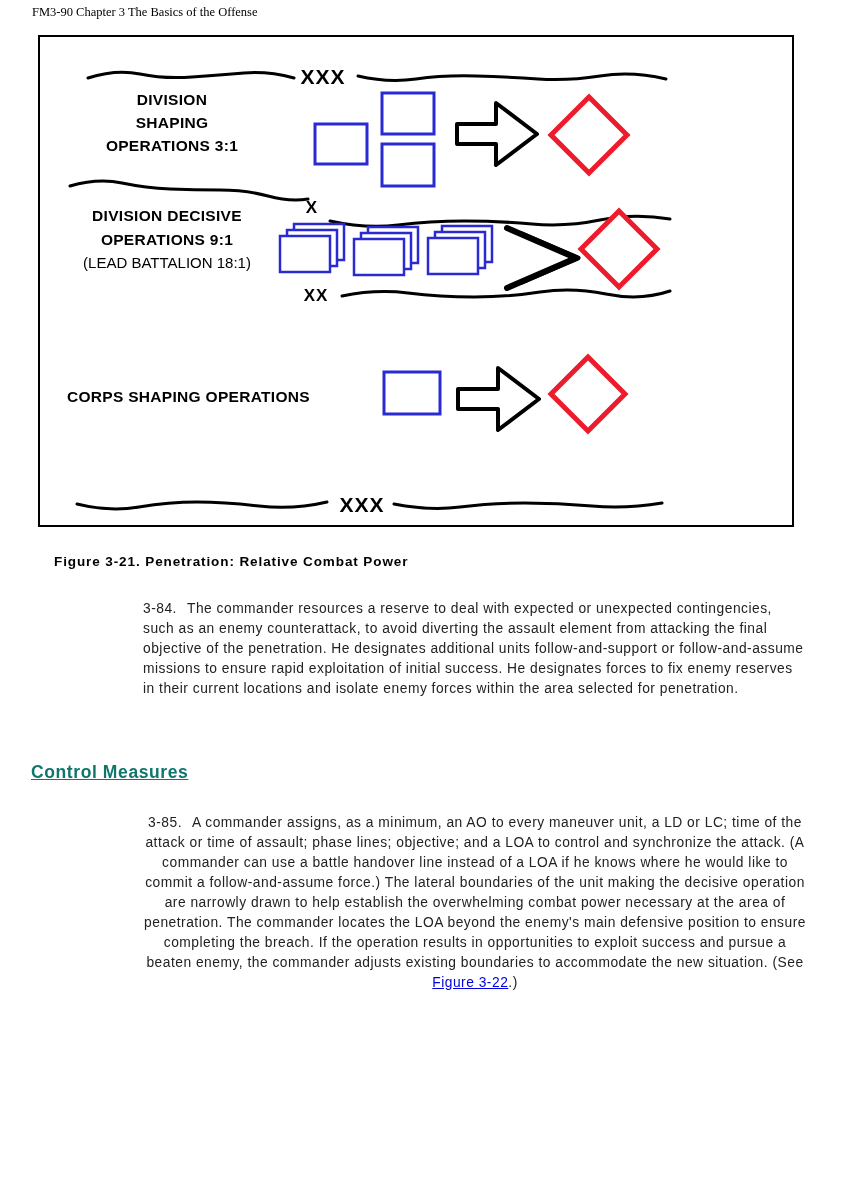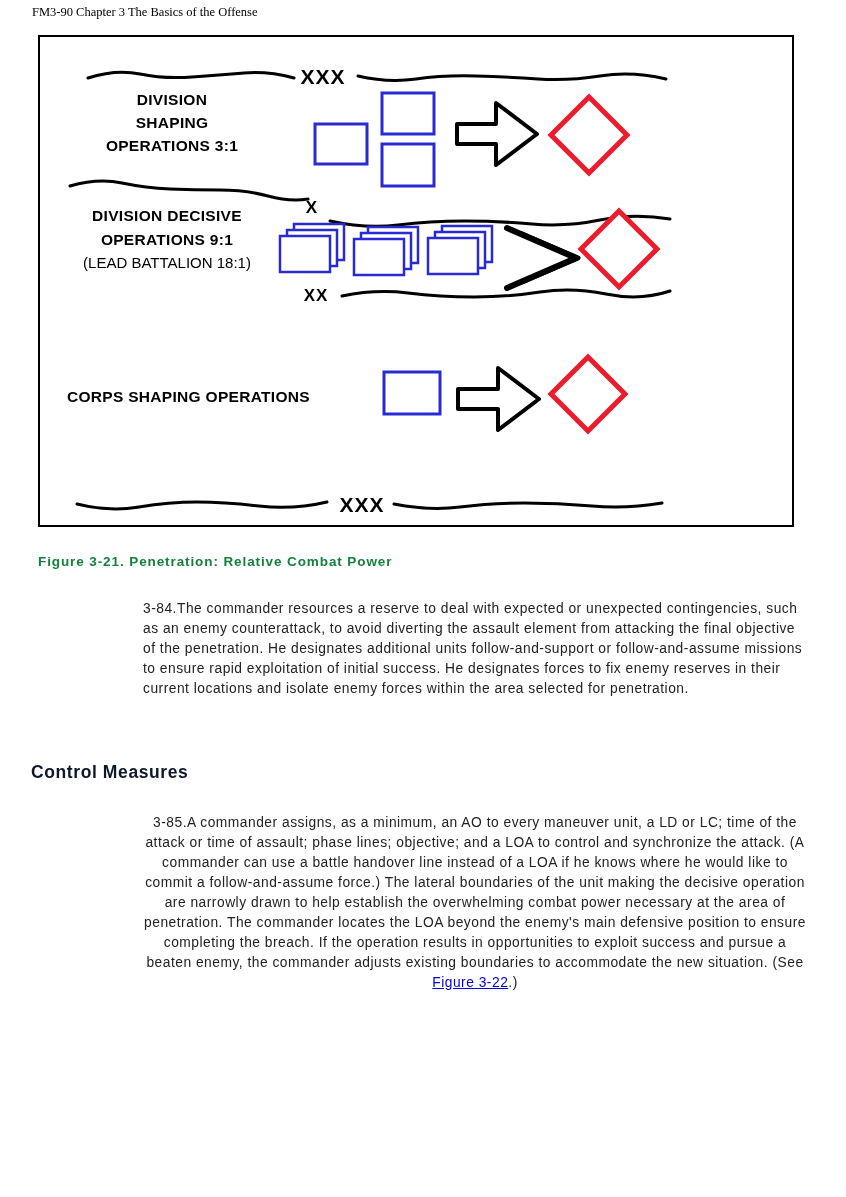--- a/index.html
+++ b/index.html
@@ -10,30 +10,30 @@
   }
   .doc-header {
     position:absolute; top:5px; left:32px;
     font-family:"Liberation Serif", serif; font-size:12.5px; color:#000;
   }
   .figure-box {
     position:absolute; top:35px; left:38px; width:756px; height:492px;
     border:2px solid #000; background:#fff;
   }
   .figure-caption {
-    position:absolute; top:554px; left:38px;
-    font-size:13.5px; font-weight:bold; letter-spacing:0.9px; color:#15803d;
+    position:absolute; top:554px; left:54px;
+    font-size:13.5px; font-weight:bold; letter-spacing:0.9px; color:#000000;
   }
   .para {
     position:absolute; left:143px; width:664px;
     font-size:13.8px; line-height:20px; letter-spacing:0.5px; color:#222;
   }
   #para-84 { top:599px; }
   #para-85 { top:813px;text-align:center; }
-  .pnum { }
+  .pnum { margin-right:10px; }
   .section-heading {
     position:absolute; top:762px; left:31px;
     font-size:17.5px; font-weight:bold; letter-spacing:0.6px;
   }
   a.fig-link { text-decoration:underline; cursor:pointer; }
 
   
   .bline  { fill:none; stroke:#000; stroke-width:3; stroke-linecap:round; }
   .blabel { font-family:"Liberation Sans",sans-serif; font-weight:bold; fill:#000; letter-spacing:1px; }
   .ulabel { font-family:"Liberation Sans",sans-serif; font-weight:bold; fill:#000; letter-spacing:0.3px; }
@@ -111,17 +111,17 @@
       <path class="bline" d="M354,467 q36,7 66,3 t64,-4 t68,3 t70,-3"></path>
       <text class="blabel" x="322" y="475" font-size="21" text-anchor="middle">XXX</text>
 
     </svg>
   </div>
 
   <div class="figure-caption">Figure 3-21. Penetration: Relative Combat Power</div>
 
   <p class="para" id="para-84"><span class="pnum">3-84.</span><span>The commander resources a reserve to deal with expected or unexpected contingencies, such as an enemy counterattack, to avoid diverting the assault element from attacking the final objective of the penetration. He designates additional units follow-and-support or follow-and-assume missions to ensure rapid exploitation of initial success. He designates forces to fix enemy reserves in their current locations and isolate enemy forces within the area selected for penetration.</span></p>
 
-  <h2 class="section-heading" style="color: #0f172a;">Control Measures</h2>
+  <h2 class="section-heading" style="color: #0f766e; text-decoration: underline;">Control Measures</h2>
 
   <p class="para" id="para-85"><span class="pnum">3-85.</span><span>A commander assigns, as a minimum, an AO to every maneuver unit, a LD or LC; time of the attack or time of assault; phase lines; objective; and a LOA to control and synchronize the attack. (A commander can use a battle handover line instead of a LOA if he knows where he would like to commit a follow-and-assume force.) The lateral boundaries of the unit making the decisive operation are narrowly drawn to help establish the overwhelming combat power necessary at the area of penetration. The commander locates the LOA beyond the enemy's main defensive position to ensure completing the breach. If the operation results in opportunities to exploit success and pursue a beaten enemy, the commander adjusts existing boundaries to accommodate the new situation. (See </span><a class="fig-link" href="#" style="color: rgb(0, 0, 224);">Figure 3-22</a><span>.)</span></p>
 
 </div>
 
 </body></html>

